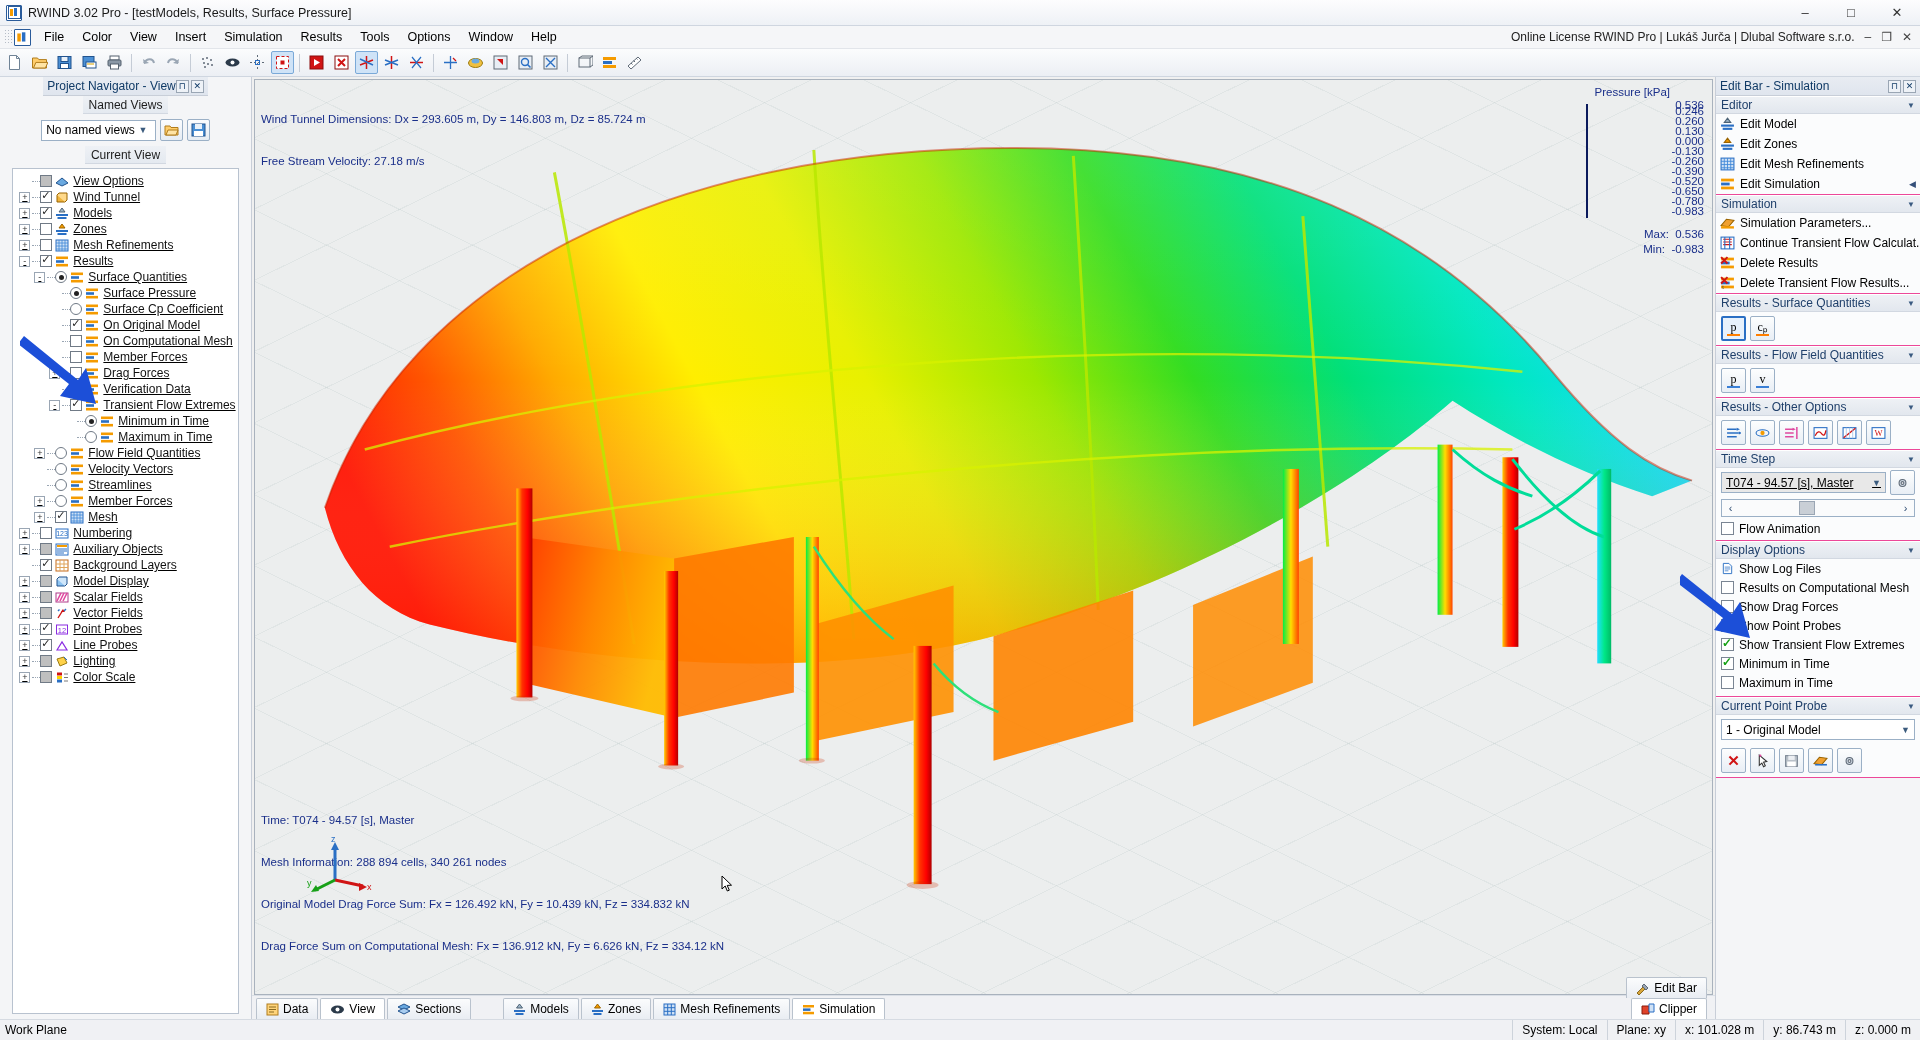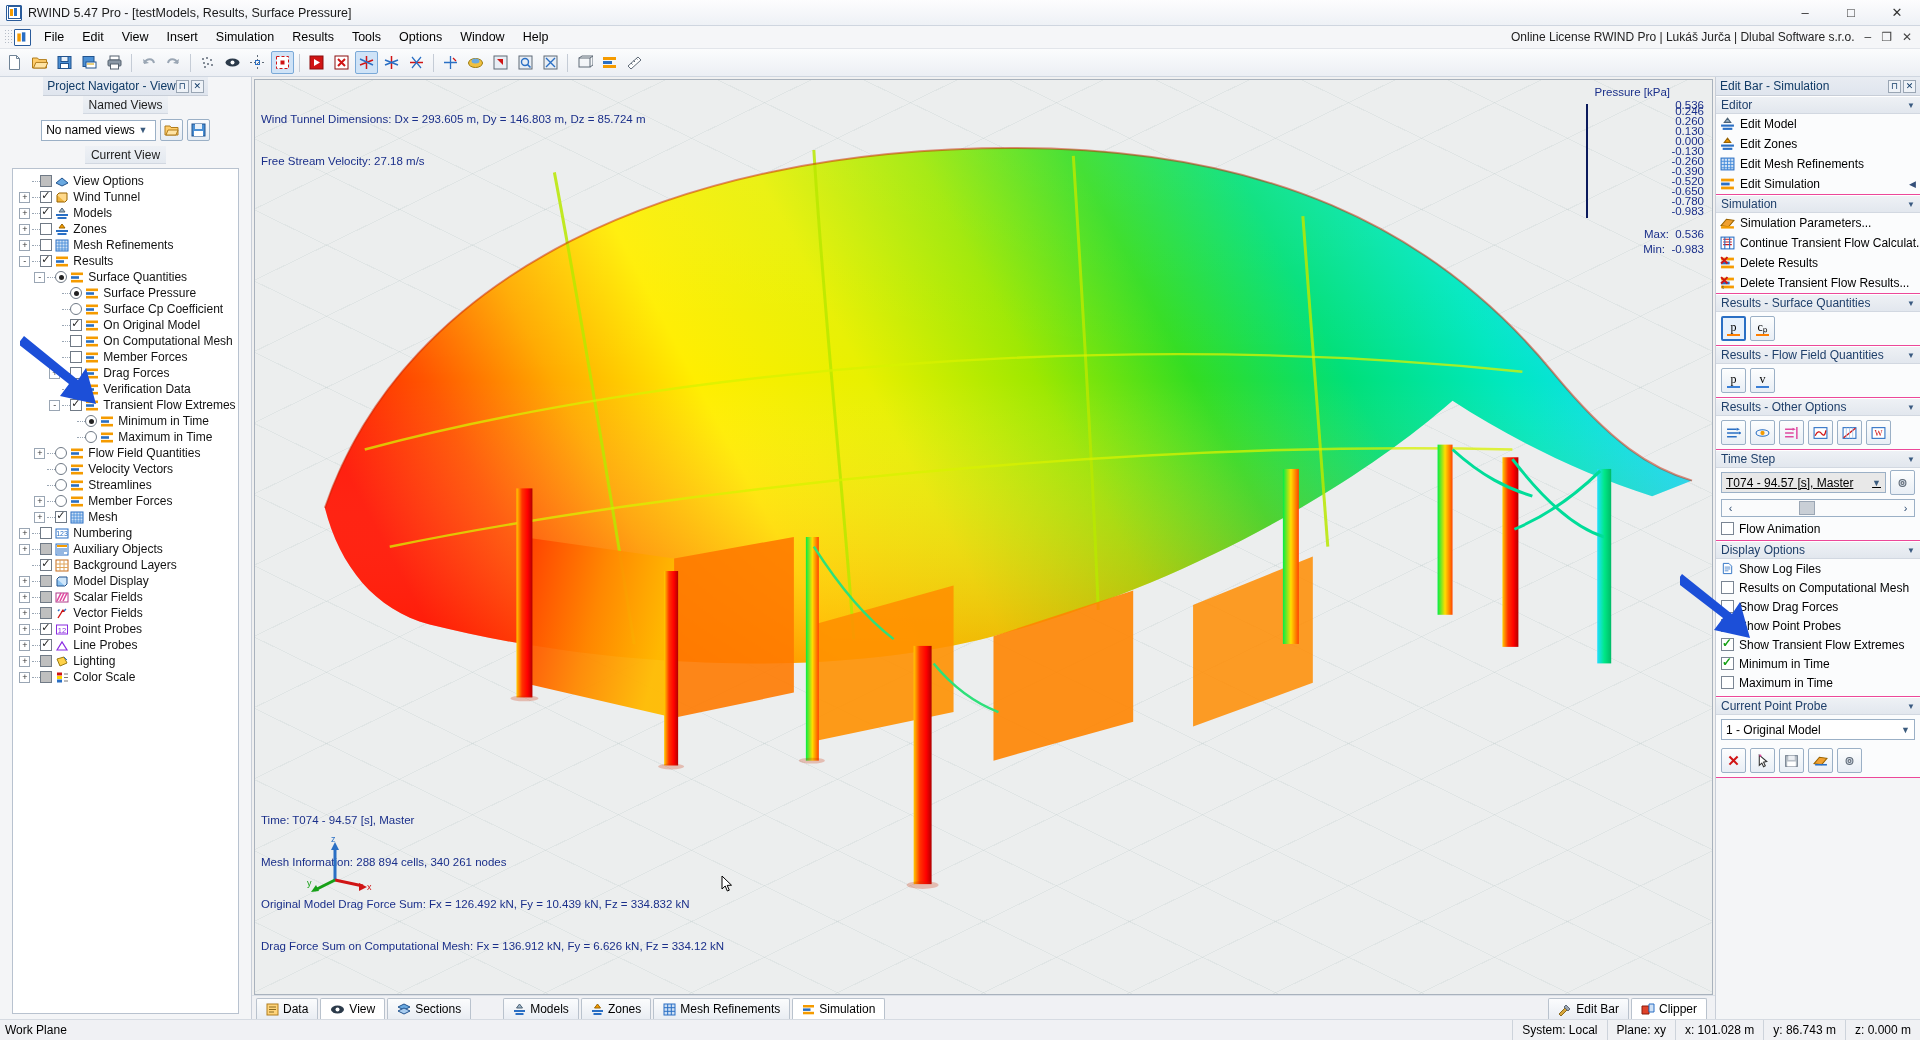--- a/index.html
+++ b/index.html
@@ -100,21 +100,21 @@
     margin-left: auto; width: 16px; text-align: center; color: #3b5b7d; font-size: 9px;
   }
   .sbtn {
     width: 23px; height: 22px; border: 1px solid #9bb0c6; background: linear-gradient(#fbfcfe,#e6ecf3);
     display: flex; align-items: center; justify-content: center; border-radius: 2px;
   }
   .treebox {
     flex: 1; margin: 4px 5px 5px 5px; background: #fff; border: 1px solid #b8c2cf;
     overflow: hidden; position: relative;
   }
-  .tree { padding: 4px 2px; font-size: 12px; }
+  .tree { padding: 4px 2px; font-size: 12px; text-decoration: underline; }
   .trow { display: flex; align-items: center; height: 16px; white-space: nowrap; }
   .exp {
     width: 11px; height: 11px; border: 1px solid #9aa6b4; background: #fff;
     font-size: 9px; line-height: 9px; text-align: center; color: #333;
     margin-right: 2px; flex: 0 0 auto;
   }
   .expspace { width: 13px; flex: 0 0 auto; }
   .dash { width: 8px; border-top: 1px dotted #9aa6b4; height: 1px; flex: 0 0 auto; }
   .cb {
     width: 12px; height: 12px; border: 1px solid #707a86; background: #fff;
@@ -218,21 +218,21 @@
     height: 24px; display: flex; align-items: flex-end; background: #f0f1f4;
     padding-left: 4px; border-top: 1px solid #dadfe6; position: relative;
   }
   .tab {
     height: 21px; display: flex; align-items: center; gap: 4px; padding: 0 9px;
     border: 1px solid #b9c2cd; border-bottom: none; background: linear-gradient(#fbfcfd,#e9edf3);
     margin-right: 2px; font-size: 12px; border-radius: 2px 2px 0 0;
   }
   .tab.active { background: #fff; font-weight: normal; }
   .tabgap { width: 30px; }
-  .tabs-right { margin-left: auto; display: flex; align-items: flex-end; padding-right: 6px; }
+  .tabs-right { margin-left: auto; display: flex; align-items: flex-end; padding-right: 6px; flex-direction: column; }
 
   
   .statusbar {
     height: 21px; background: #f0f1f4; border-top: 1px solid #d6dbe2;
     display: flex; align-items: center; font-size: 12px; padding-left: 5px;
   }
   .statusbar .right { margin-left: auto; display: flex; }
   .statusbar .cell { padding: 0 9px; border-left: 1px solid #cdd3db; height: 21px; display: flex; align-items: center; }
 
   
@@ -247,38 +247,38 @@
 <div id="app">
 
   <div class="titlebar">
     <span class="app-icon">
       <svg width="13" height="13" viewBox="0 0 13 13">
         <rect x="0.5" y="0.5" width="12" height="12" fill="#fff" stroke="#2a5b9a"></rect>
         <rect x="2" y="3" width="3" height="7" fill="#f59b00"></rect>
         <rect x="6" y="2" width="3" height="8" fill="#2a6fc4"></rect>
       </svg>
     </span>
-    <span>RWIND 5.47 Pro - [testModels, Results, Surface Pressure]</span>
+    <span>RWIND 3.02 Pro - [testModels, Results, Surface Pressure]</span>
     <div class="win-buttons">
       <div>–</div>
       <div>□</div>
       <div class="close">✕</div>
     </div>
   </div>
 
   <div class="menubar">
     <span class="grip"></span>
     <span class="mi-icon">
       <svg width="15" height="15" viewBox="0 0 13 13">
         <rect x="2" y="3" width="3" height="7" fill="#f59b00"></rect>
         <rect x="6" y="2" width="3" height="8" fill="#2a6fc4"></rect>
       </svg>
     </span>
     <span class="mi">File</span>
-    <span class="mi">Edit</span>
+    <span class="mi">Color</span>
     <span class="mi">View</span>
     <span class="mi">Insert</span>
     <span class="mi">Simulation</span>
     <span class="mi">Results</span>
     <span class="mi">Tools</span>
     <span class="mi">Options</span>
     <span class="mi">Window</span>
     <span class="mi">Help</span>
     <span class="license">
       <span>Online License RWIND Pro | Lukáš Jurča | Dlubal Software s.r.o.</span>

